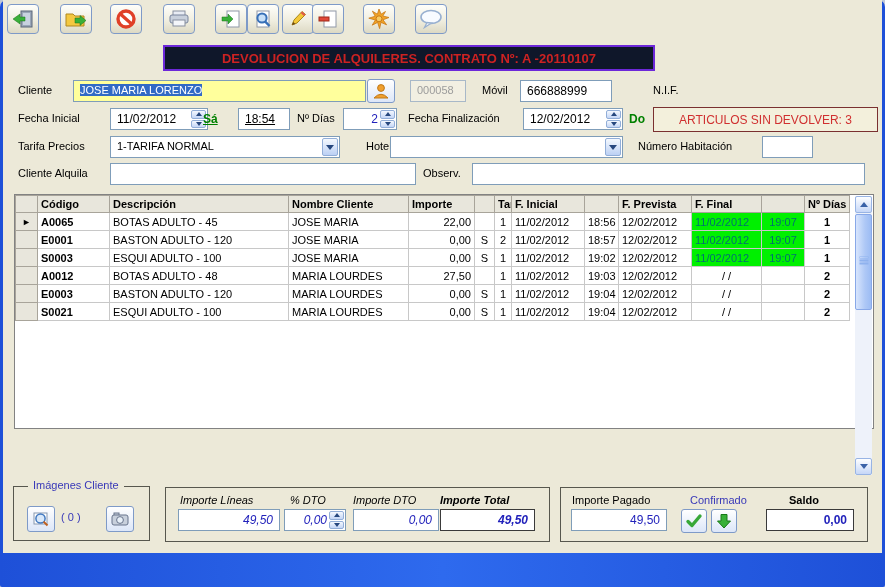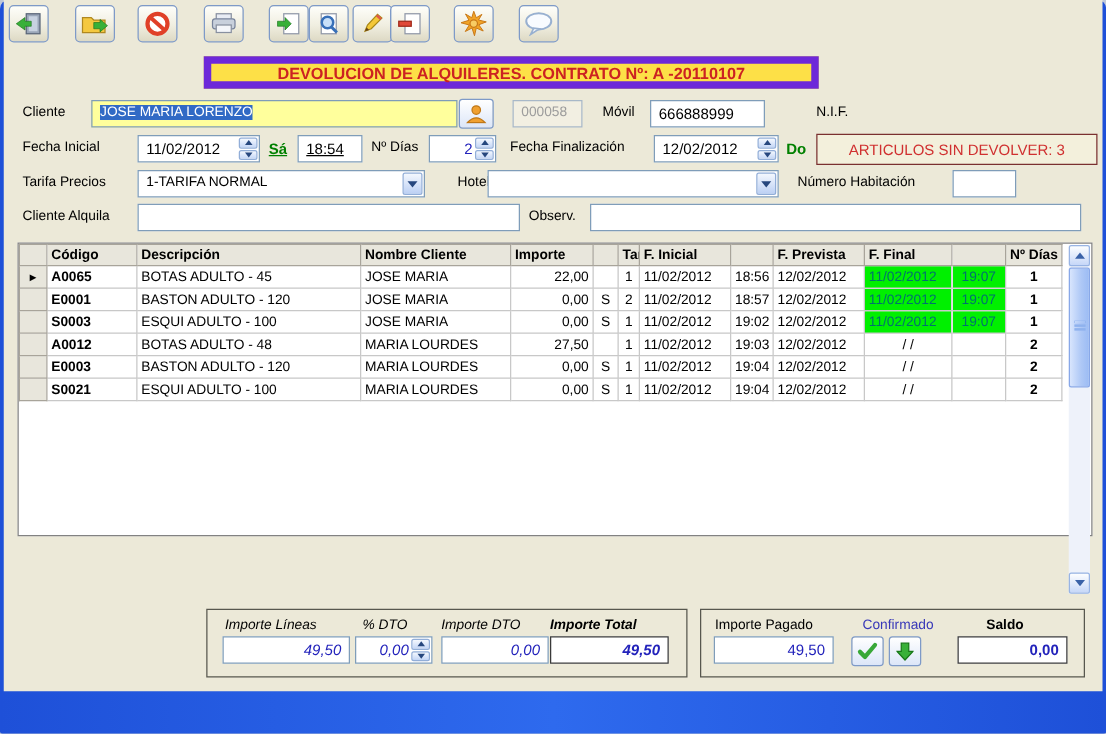--- a/index.html
+++ b/index.html
@@ -11,21 +11,21 @@
     background:linear-gradient(180deg,#5A96F2 0%,#2565EC 10%,#1557E2 45%,#0E47C8 88%,#1B54D4 100%);
     border-radius:6px 6px 0 0;}
   .titletext{color:#fff;font-weight:bold;font-size:12px;text-shadow:1px 1px 2px #00227A;}
   .closebtn{margin-left:auto;width:21px;height:21px;border:1px solid #F0F4FF;border-radius:3px;position:relative;
     background:linear-gradient(135deg,#F4A488,#E25A38 45%,#C03418);box-shadow:inset 0 0 2px #FFD;}
   .closebtn::before,.closebtn::after{content:"";position:absolute;left:4px;top:9px;width:11px;height:2px;background:#fff;border-radius:1px;}
   .closebtn::before{transform:rotate(45deg);} .closebtn::after{transform:rotate(-45deg);}
   .client{position:relative;width:879px;height:553px;background:#ECE9D8;overflow:hidden;}
   .tbtn{position:absolute;top:4px;width:32px;height:30px;border:1px solid #7E9AC8;border-radius:4px;
     background:linear-gradient(180deg,#FEFEFA,#F0EEE0 55%,#DDD9C4);display:flex;align-items:center;justify-content:center;}
-  .hdrbox{position:absolute;left:160px;top:45px;width:492px;height:26px;background:#fde047;border:6px solid #6d28d9;
+  .hdrbox{position:absolute;left:160px;top:45px;width:492px;height:26px;background:#0f172a;border:2px solid #6d28d9;
     color:#CC2222;font-weight:bold;font-size:13px;display:flex;align-items:center;justify-content:center;}
   .lbl{position:absolute;white-space:nowrap;}
   .fld{position:absolute;background:#fff;border:1px solid #7F9DB9;height:22px;padding:3px 6px;white-space:nowrap;overflow:hidden;}
   .fld.spinfld{padding-right:18px;}
   .disfld{background:#F2EFE2;color:#9C9C9C;border-color:#A8B8C8;}
   .num{text-align:right;color:#2222BB;}
   .day{color:#008000;font-weight:bold;font-size:12px;}
   .alertbox{position:absolute;left:650px;top:107px;width:225px;height:25px;border:1px solid #7A3030;background:#F3F0DC;
     color:#D03030;font-size:12px;display:flex;align-items:center;justify-content:center;}
   .spin{position:absolute;top:1px;right:1px;bottom:1px;width:15px;display:flex;flex-direction:column;gap:1px;}
@@ -150,21 +150,21 @@
       <span>11/02/2012</span>
       <span class="spin">
           <b>
             <i class="tu"></i>
           </b>
           <b>
             <i class="tdn"></i>
           </b>
         </span>
     </div>
-    <span class="lbl day" style="left:212px;top:112px;text-decoration:underline;">Sá</span>
+    <span class="lbl day" style="left:200px;top:112px;text-decoration:underline;">Sá</span>
     <div class="fld" style="left:235px;top:108px;width:52px;font-size:12px;text-decoration:underline;">18:54</div>
     <span class="lbl" style="left:294px;top:112px;">Nº Días</span>
     <div class="fld spinfld num" style="left:340px;top:108px;width:54px;font-size:12px;">
       <span>2</span>
       <span class="spin">
           <b>
             <i class="tu"></i>
           </b>
           <b>
             <i class="tdn"></i>
@@ -337,20 +337,38 @@
         <div class="sbtn" style="top:0;">
             <i class="tu" style="border-bottom-color:#3A62A8;border-left-width:4px;border-right-width:4px;border-bottom-width:5px;"></i>
           </div>
         <div class="sthumb"></div>
         <div class="sbtn" style="bottom:0;top:auto;">
             <i class="tdn" style="border-top-color:#3A62A8;border-left-width:4px;border-right-width:4px;border-top-width:5px;"></i>
           </div>
       </div>
     </div>
 
+    <div class="group" style="left:10px;top:486px;width:137px;height:55px;">
+      <span class="grouplabel">Imágenes Cliente</span>
+      <div class="smallbtn" style="left:13px;top:19px;">
+        <svg width="18" height="18">
+            <rect x="2" y="3" width="13" height="11" fill="#FFF" stroke="#8898B0"></rect>
+            <circle cx="8.5" cy="8.5" r="4.6" fill="#D8E8FA" stroke="#4078C0" stroke-width="1.5"></circle>
+            <line x1="11.6" y1="11.6" x2="15.5" y2="15.5" stroke="#C06020" stroke-width="2"></line>
+          </svg>
+      </div>
+      <span class="lbl" style="left:47px;top:24px;color:#3838B8;">( 0 )</span>
+      <div class="smallbtn" style="left:92px;top:19px;">
+        <svg width="18" height="16">
+            <rect x="3" y="2" width="5" height="3" fill="#C8D0DC" stroke="#68748C"></rect>
+            <rect x="1" y="4" width="16" height="10" rx="2" fill="#C8D0DC" stroke="#68748C"></rect>
+            <circle cx="9" cy="9" r="3.4" fill="#E8F0F8" stroke="#68748C"></circle>
+          </svg>
+      </div>
+    </div>
 
     <div class="group" style="left:162px;top:487px;width:385px;height:55px;font-style:italic;">
       <span class="lbl" style="left:14px;top:6px;">Importe Líneas</span>
       <span class="lbl" style="left:124px;top:6px;">% DTO</span>
       <span class="lbl" style="left:187px;top:6px;text-align:center;">Importe DTO</span>
       <span class="lbl b" style="left:274px;top:6px;">Importe Total</span>
       <div class="fld num" style="left:12px;top:21px;width:102px;font-size:12px;">49,50</div>
       <div class="fld spinfld num" style="left:118px;top:21px;width:62px;font-size:12px;">
         <span>0,00</span>
         <span class="spin">

